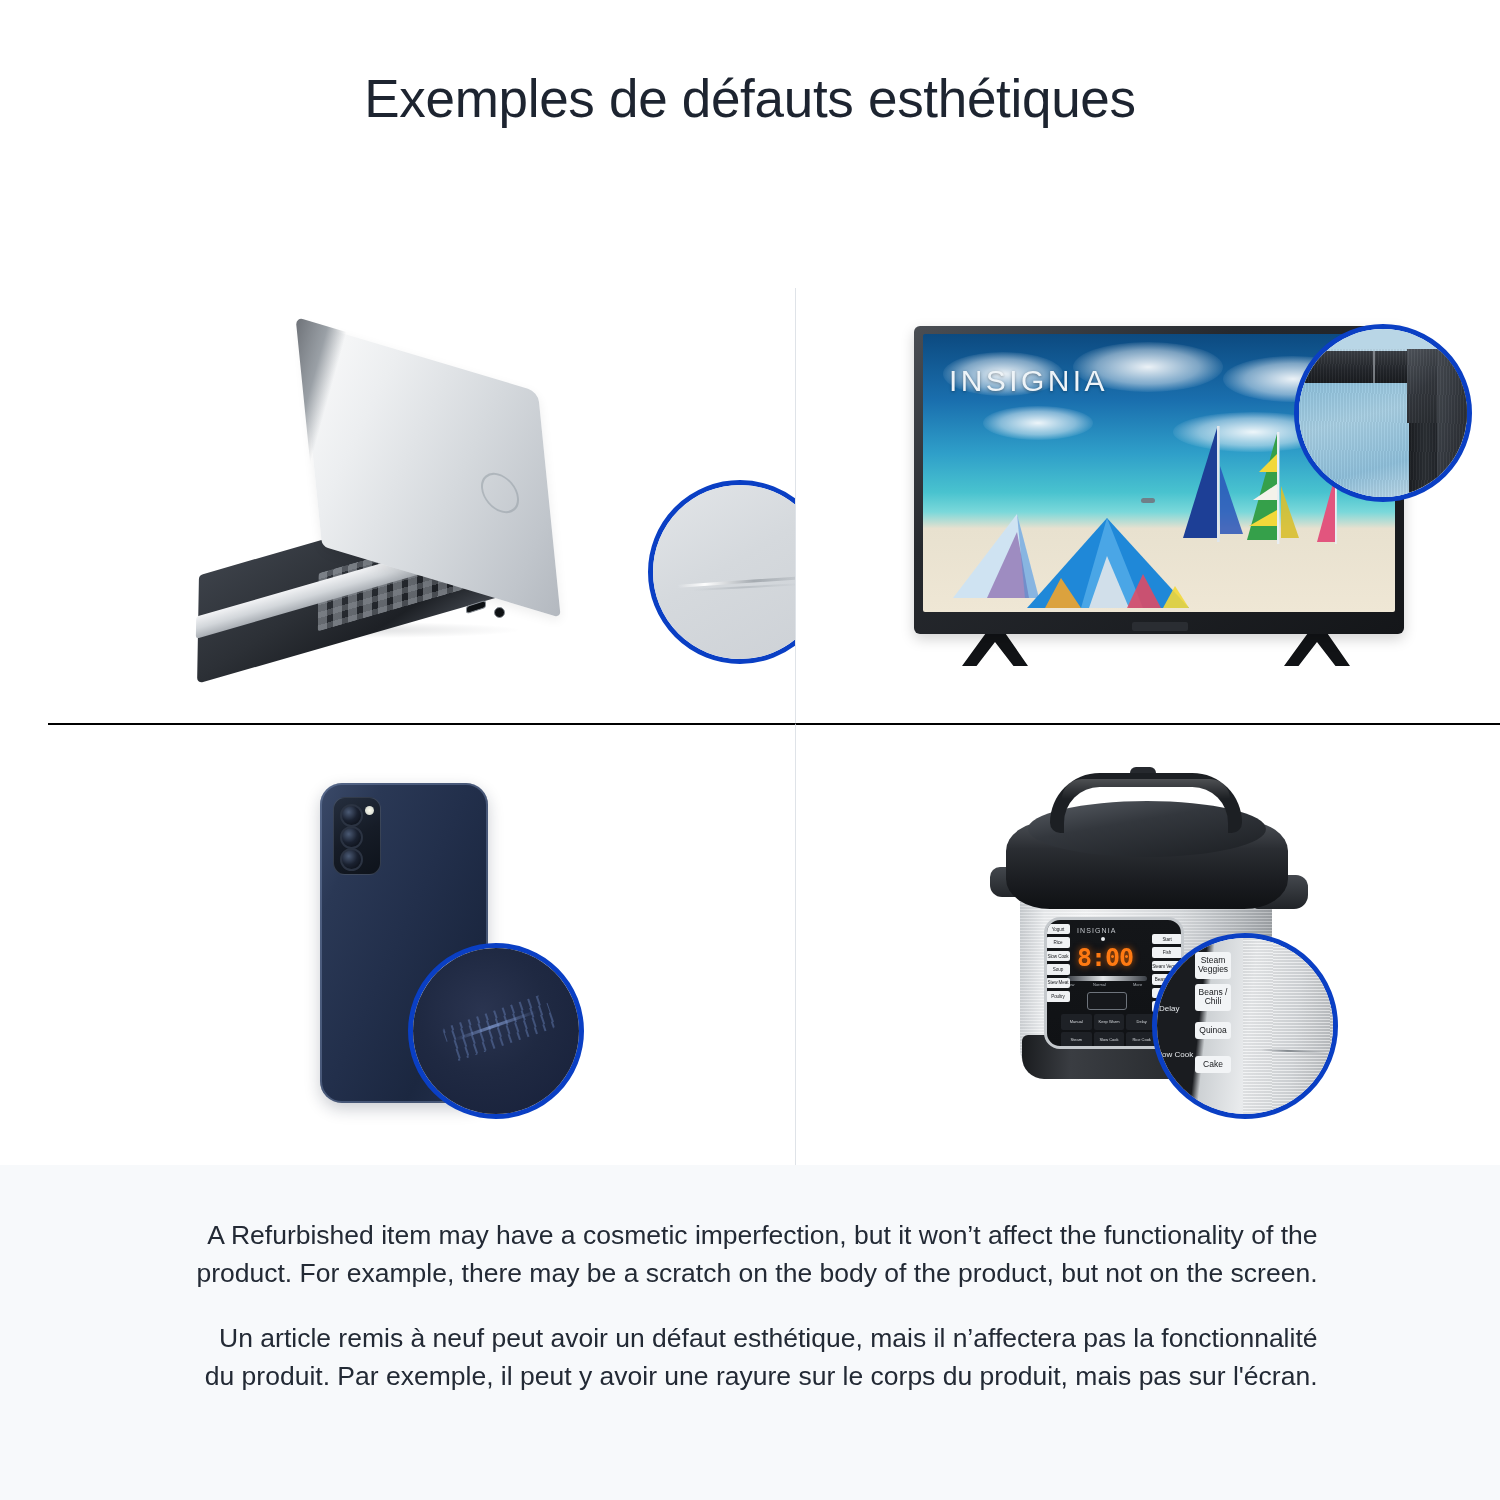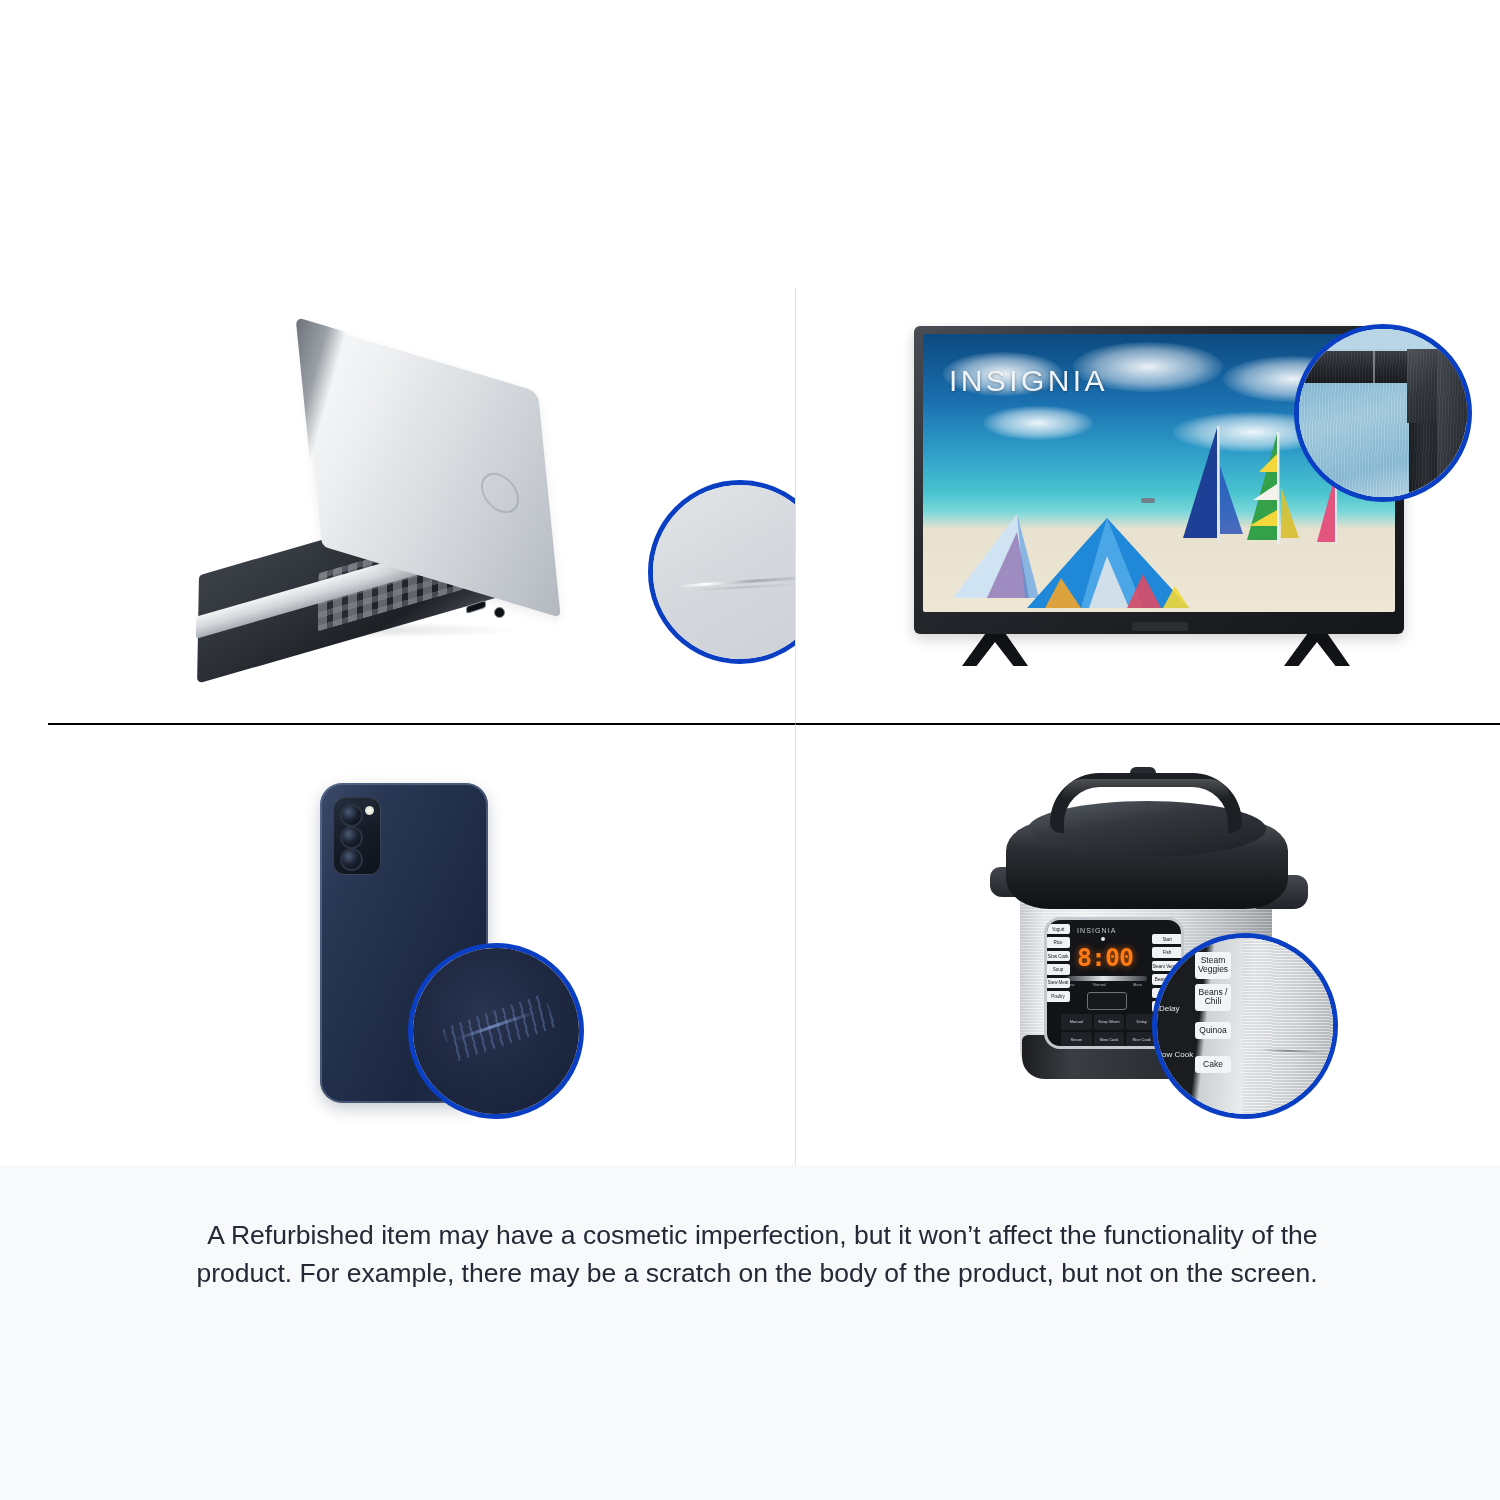--- a/index.html
+++ b/index.html
@@ -570,20 +570,21 @@
     margin: 0;
   }
   .footer-para.fr { margin-top: 28px; }
 </style>
 </head>
 <body>
 
 <div class="page">
 
   <div class="header">
+    <div class="title-line">Exemples de défauts esthétiques</div>
   </div>
 
   <div class="grid">
 
     <div class="cell cell-laptop">
       <div class="stage">
         <div class="lap-wrap">
           <div class="lap-shadow"></div>
           <div class="lap-base"></div>
           <div class="lap-keys"></div>
@@ -755,15 +756,16 @@
             <div class="ckz-btn-dark" style="left:-2px; top:112px;">Slow Cook</div>
             <div class="ckz-scratch"></div>
           </div>
         </div>
       </div>
     </div>
   </div>
 
   <div class="footer">
     <p class="footer-para en">A Refurbished item may have a cosmetic imperfection, but it won’t affect the functionality of the product. For example, there may be a scratch on the body of the product, but not on the screen.</p>
+    <p class="footer-para fr">Un article remis à neuf peut avoir un défaut esthétique, mais il n’affectera pas la fonctionnalité du produit. Par exemple, il peut y avoir une rayure sur le corps du produit, mais pas sur l'écran.</p>
   </div>
 
 </div>
 
 </body></html>

